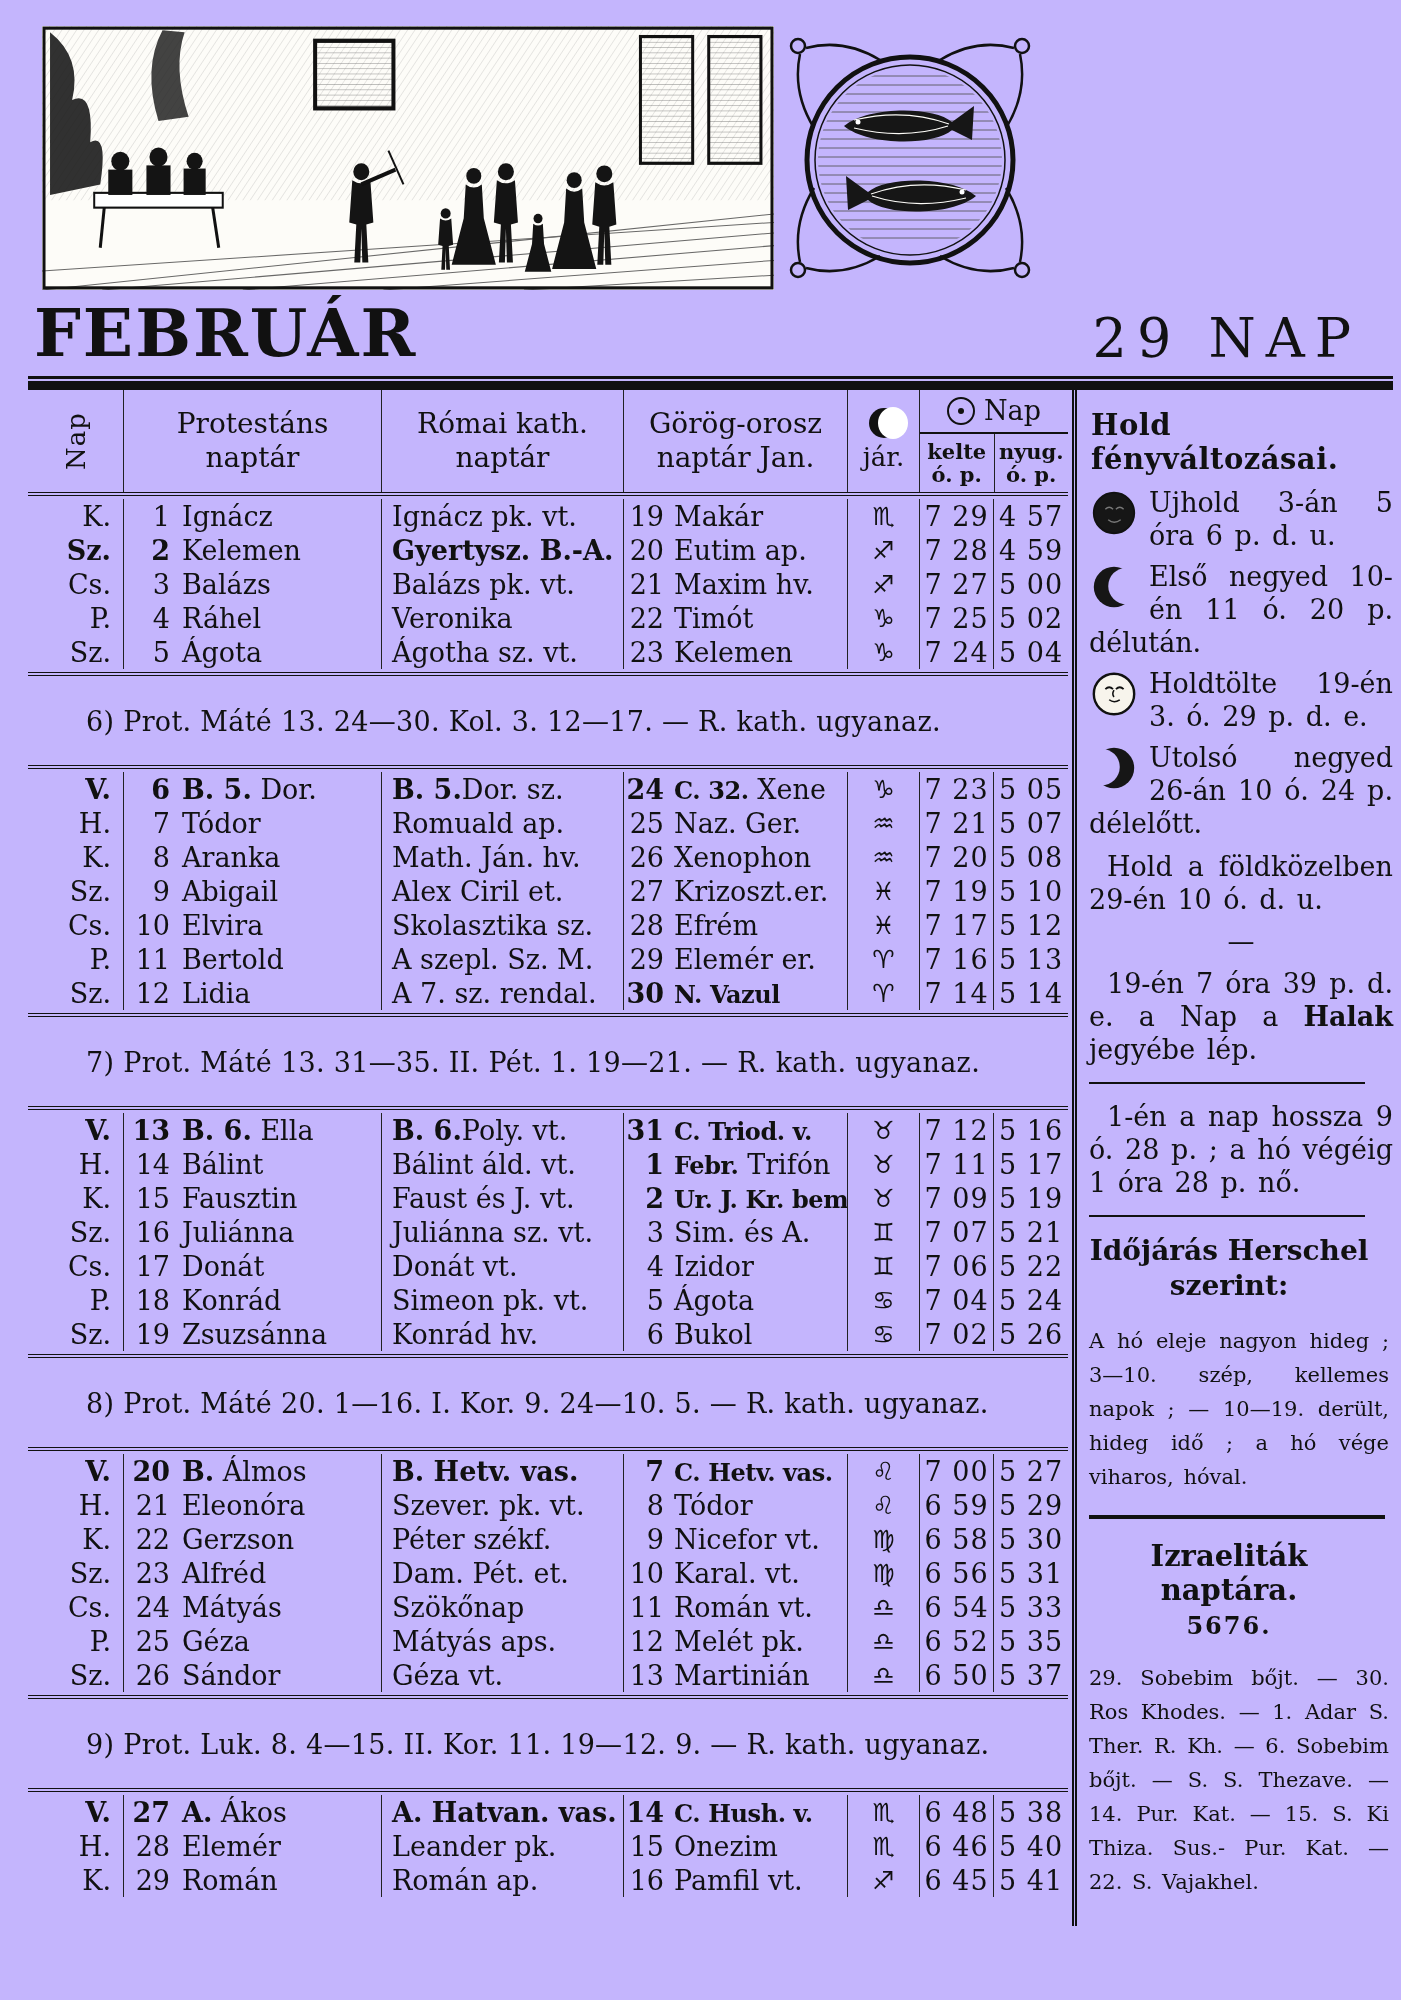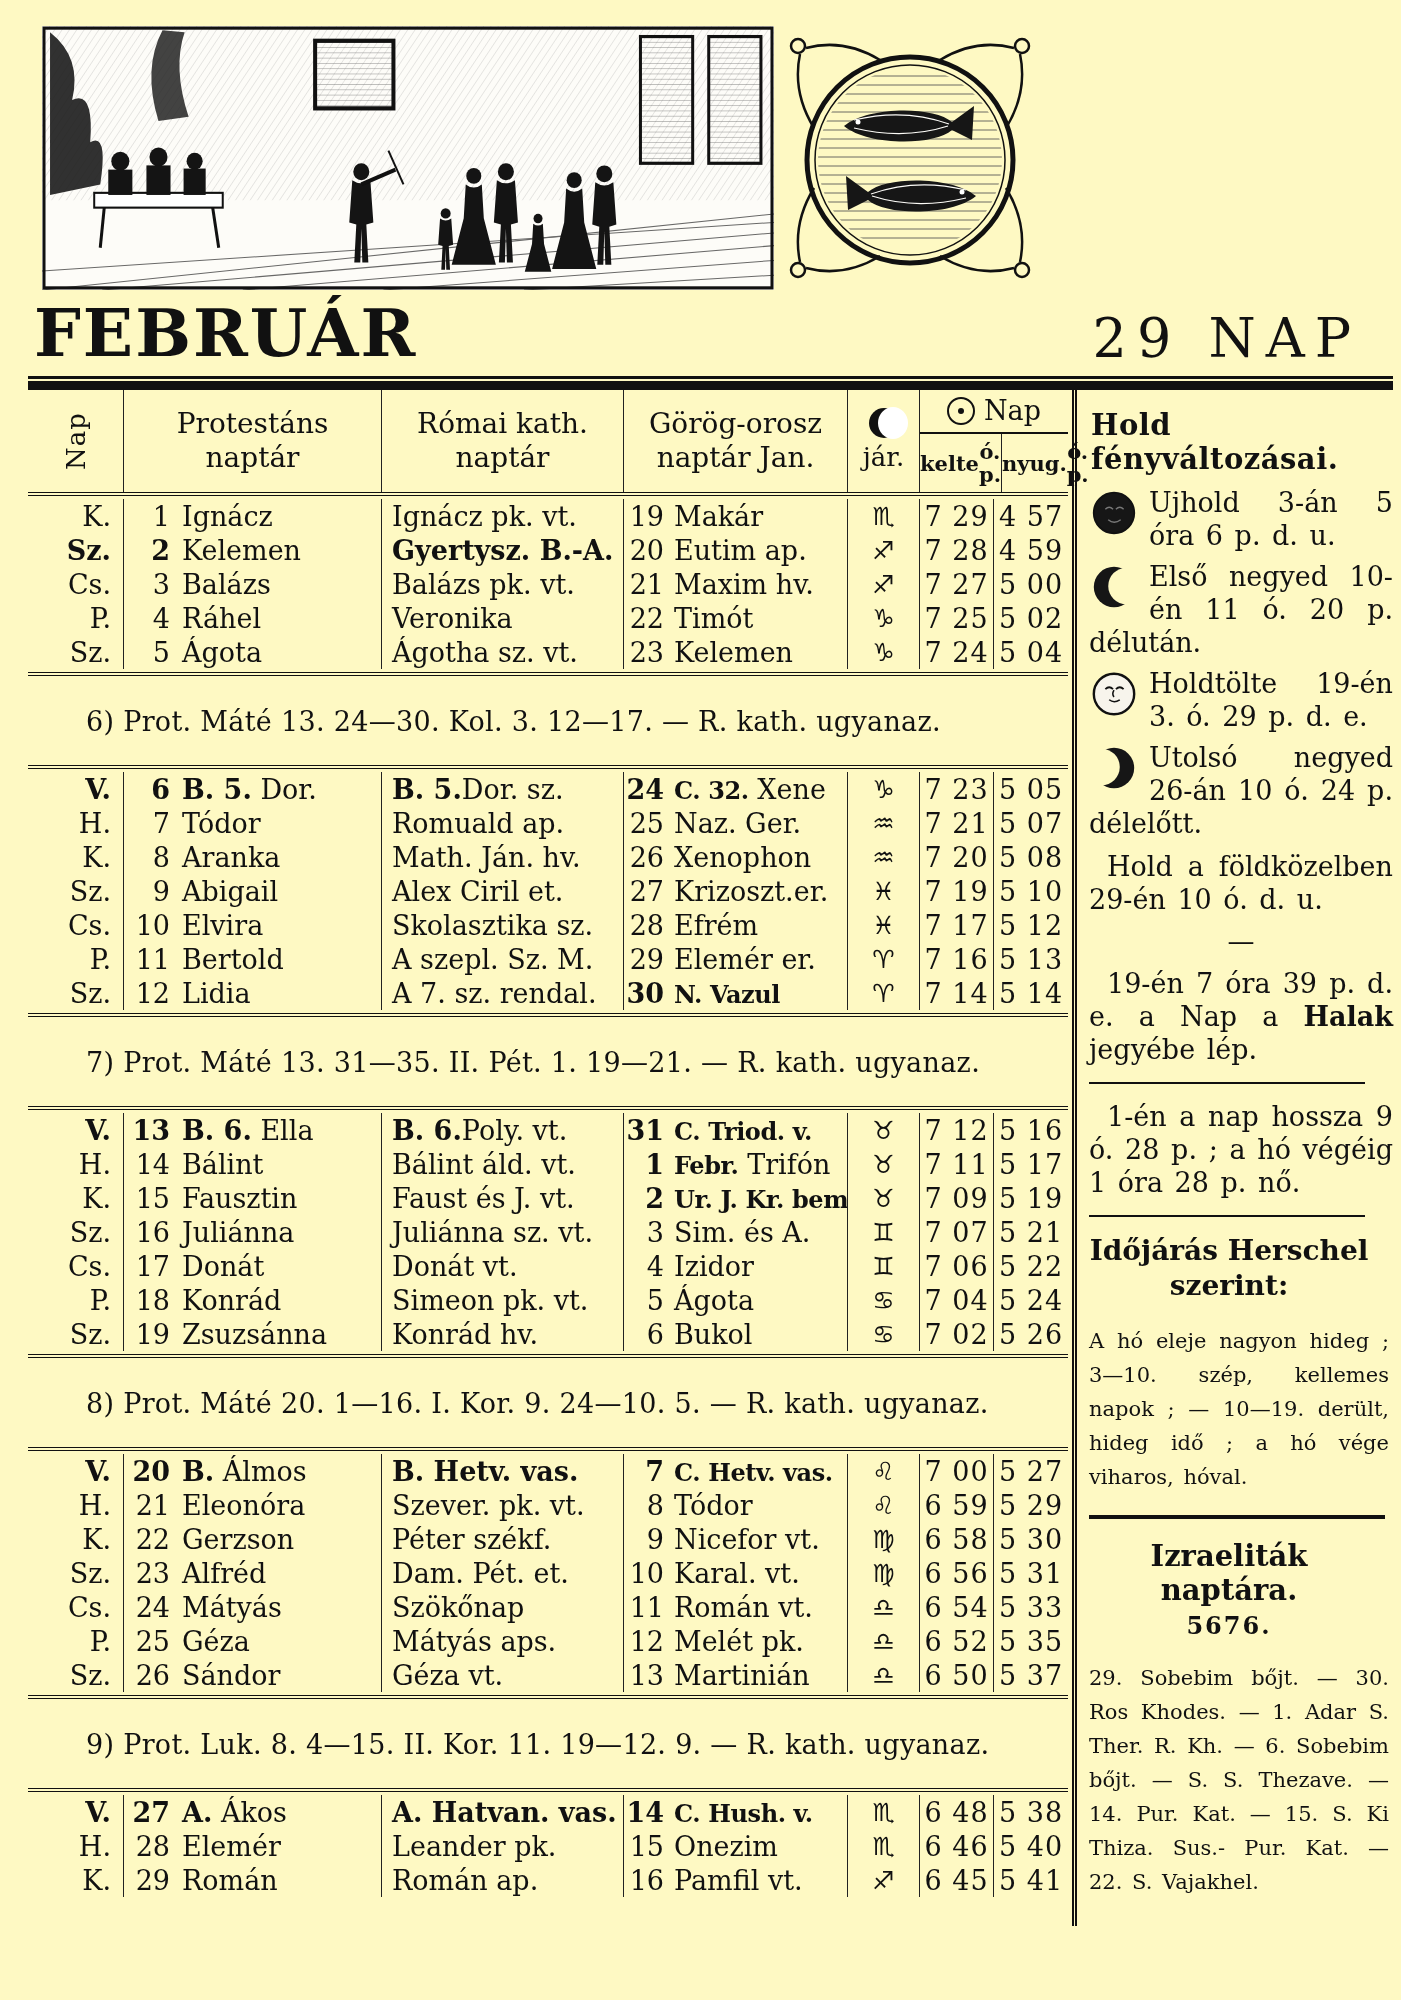--- a/index.html
+++ b/index.html
@@ -1,16 +1,16 @@
 <!DOCTYPE html>
 <html><head>
 <meta charset="utf-8">
 <style>
   html,body{margin:0;padding:0;background:#e8e8e8;}
-  .page{width:1401px;height:2000px;background:#fef9c3;color:#111;position:relative;
+  .page{width:1401px;height:2000px;background:#c4b5fd;color:#111;position:relative;
         font-family:"DejaVu Serif",serif;box-sizing:border-box;padding:26px 6px 0 28px;overflow:hidden;}
   
   .art-row{display:flex;gap:10px;margin-left:14px;height:264px;}
   .illustration{width:732px;height:264px;}
   .illustration svg,.medallion svg{display:block;width:100%;height:100%;}
   .medallion{width:252px;height:264px;}
   
   .title-row{display:flex;justify-content:space-between;align-items:flex-end;margin:10px 34px 10px 6px;height:66px;}
   .month-title{font-size:66px;font-weight:bold;letter-spacing:2px;line-height:1;}
   .days-count{font-size:54px;letter-spacing:10px;line-height:1;}
@@ -30,21 +30,21 @@
   .moon-glyph-box{width:30px;height:30px;position:relative;margin-bottom:2px;}
   .moon-glyph-box .m1{position:absolute;inset:0;border-radius:50%;background:#111;}
   .moon-glyph-box .m2{position:absolute;top:-1px;left:9px;width:30px;height:32px;border-radius:50%;background:#fff;}
   .sunh{padding:0;}
   .sun-top{display:flex;align-items:center;justify-content:center;gap:9px;height:42px;font-size:27px;
            border-bottom:2px solid #111;width:100%;}
   .sun-icon{width:24px;height:24px;border:2px solid #111;border-radius:50%;position:relative;display:inline-block;}
   .sun-icon::after{content:'';position:absolute;width:6px;height:6px;background:#111;border-radius:50%;
                    left:50%;top:50%;transform:translate(-50%,-50%);}
   .sun-sub{display:flex;width:100%;flex:1;}
-  .sub{flex:1;display:flex;flex-direction:row;align-items:center;justify-content:center;
+  .sub{flex:1;display:flex;flex-direction:column;align-items:center;justify-content:center;
        font-size:21px;line-height:23px;font-weight:bold;}
   .sub.first{border-right:1px solid #222;}
   
   .week-block{padding:3px 0;}
   .cal-row{display:grid;grid-template-columns:96px 258px 242px 224px 72px 74px 74px;height:34px;align-items:stretch;font-size:27px;}
   .c{border-right:1px solid #222;display:flex;align-items:center;overflow:hidden;white-space:nowrap;}
   .c.set{border-right:none;}
   .dow{justify-content:flex-end;padding-right:12px;}
   .num{display:inline-block;width:46px;flex:0 0 46px;text-align:right;padding-right:10px;box-sizing:content-box;}
   .greek .num{width:40px;flex:0 0 40px;padding-right:8px;}

